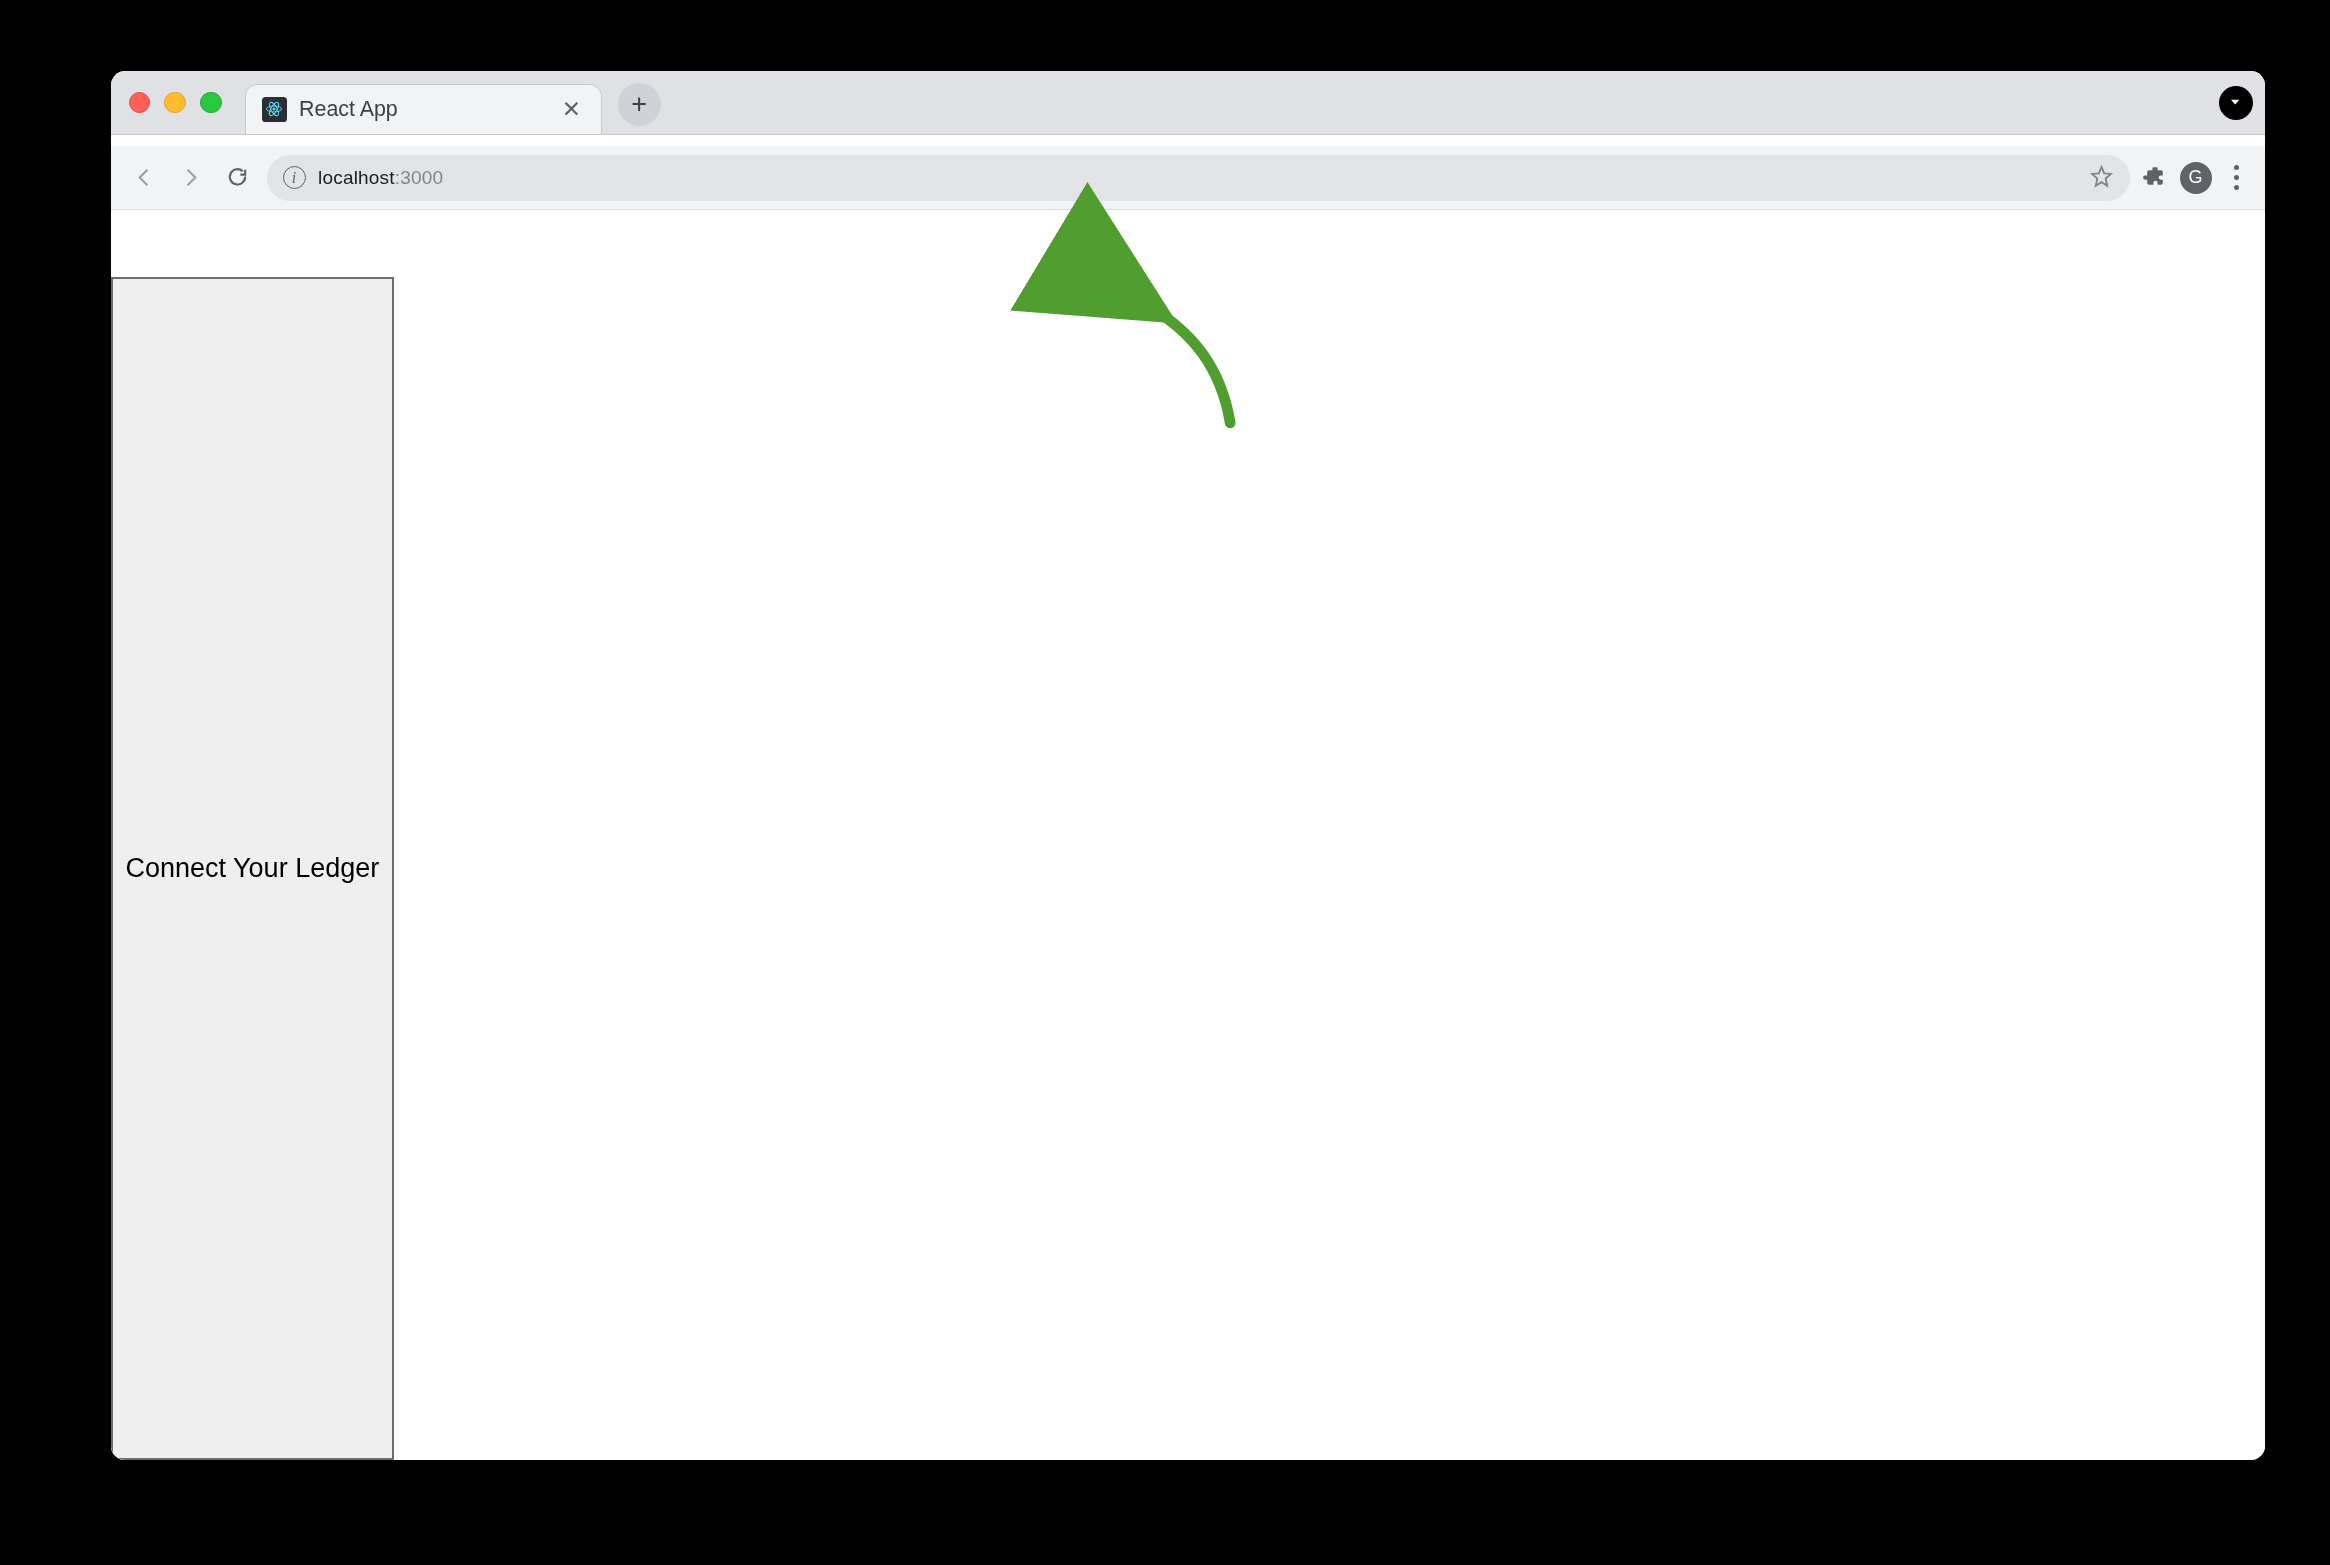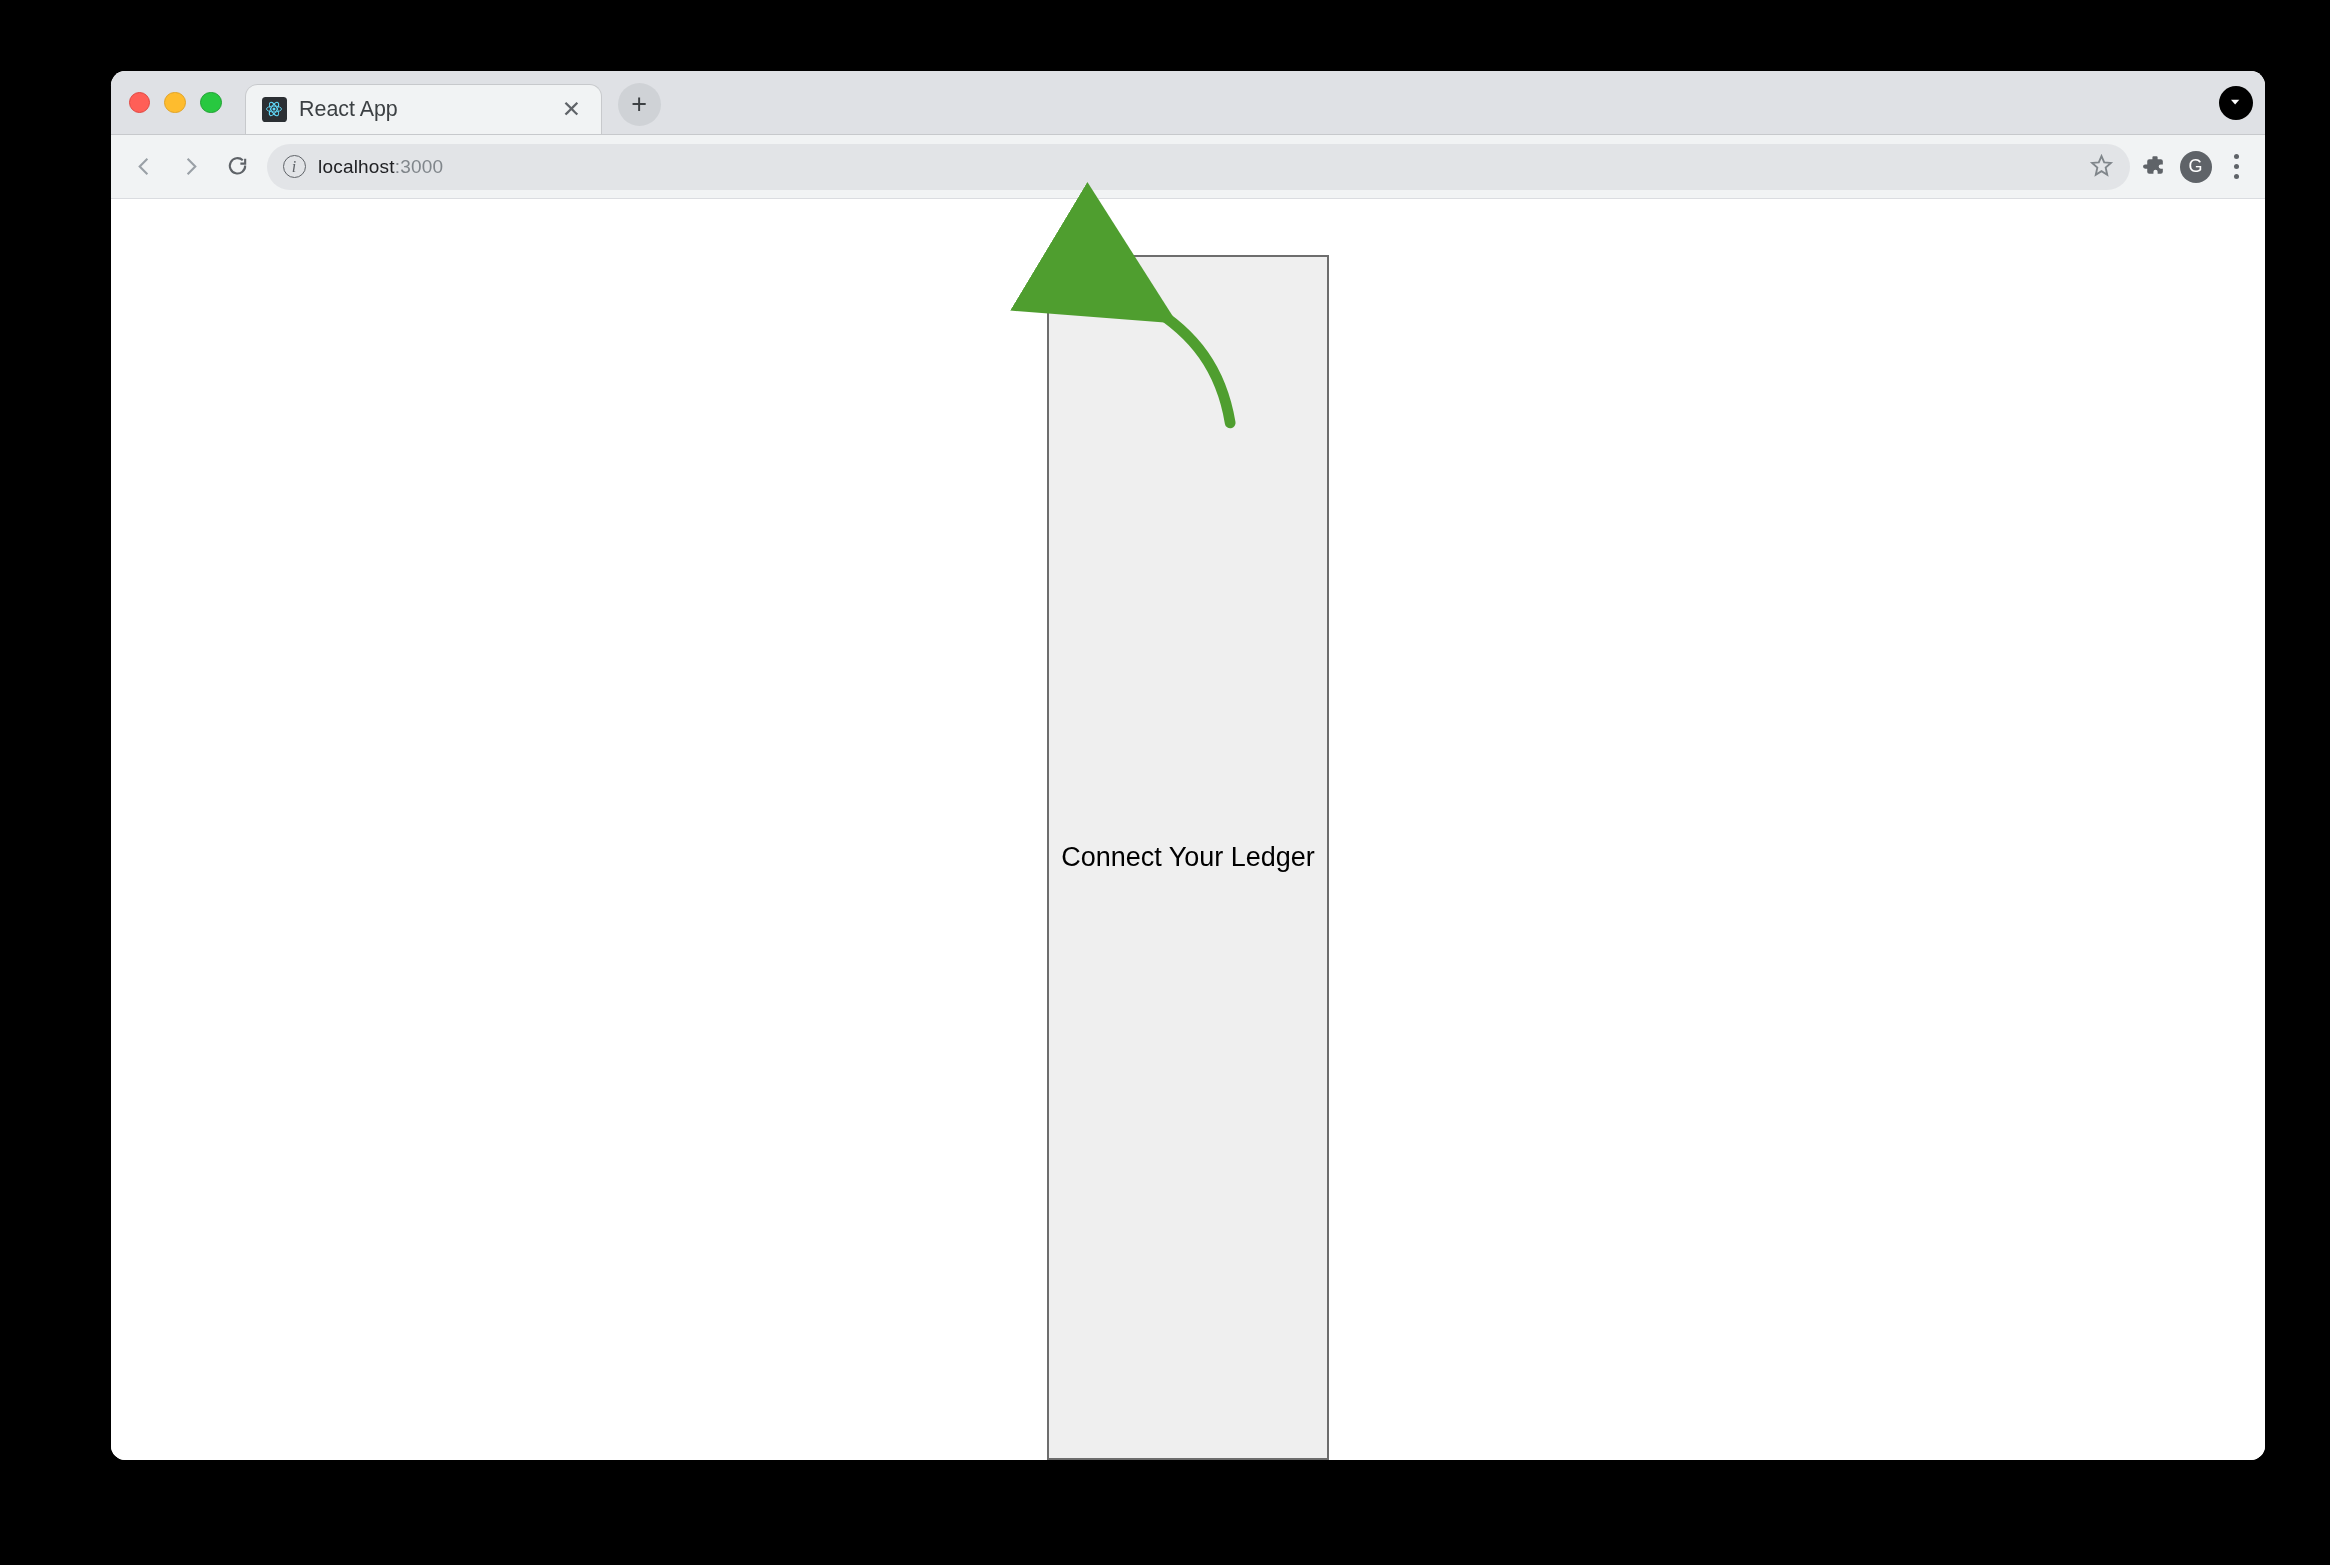--- a/index.html
+++ b/index.html
@@ -22,20 +22,21 @@
       left: 111px;
       top: 71px;
       width: 2154px;
       height: 1389px;
       background: #fff;
       border-radius: 14.3px;
       box-shadow: 0 27px 71px rgba(0,0,0,0.55), 0 0 0 0.9px rgba(0,0,0,0.25);
       overflow: hidden;
       display: flex;
       flex-direction: column;
+      gap: 11px;
     }
     
     .tab-strip {
       height: 64px;
       background: #dfe1e5;
       display: flex;
       align-items: center;
       padding: 0 12.5px;
       position: relative;
       border-bottom: 0.9px solid #c7c9cc;
@@ -170,21 +171,20 @@
     
     .viewport {
       flex:1;
       background:#ffffff;
       position:relative;
     }
     .page-content {
       width:100%;
       height:100%;
       display:flex;
-      justify-content:center;
       padding-top: 56px;
     }
     .connect-btn {
       font-size: 27px;
       font-family: -apple-system, Arial, sans-serif;
       color:#000;
       background:#efefef;
       border: 2.7px solid #6d6d6d;
       padding: 5.3px 12.5px;
       line-height:1.3;

